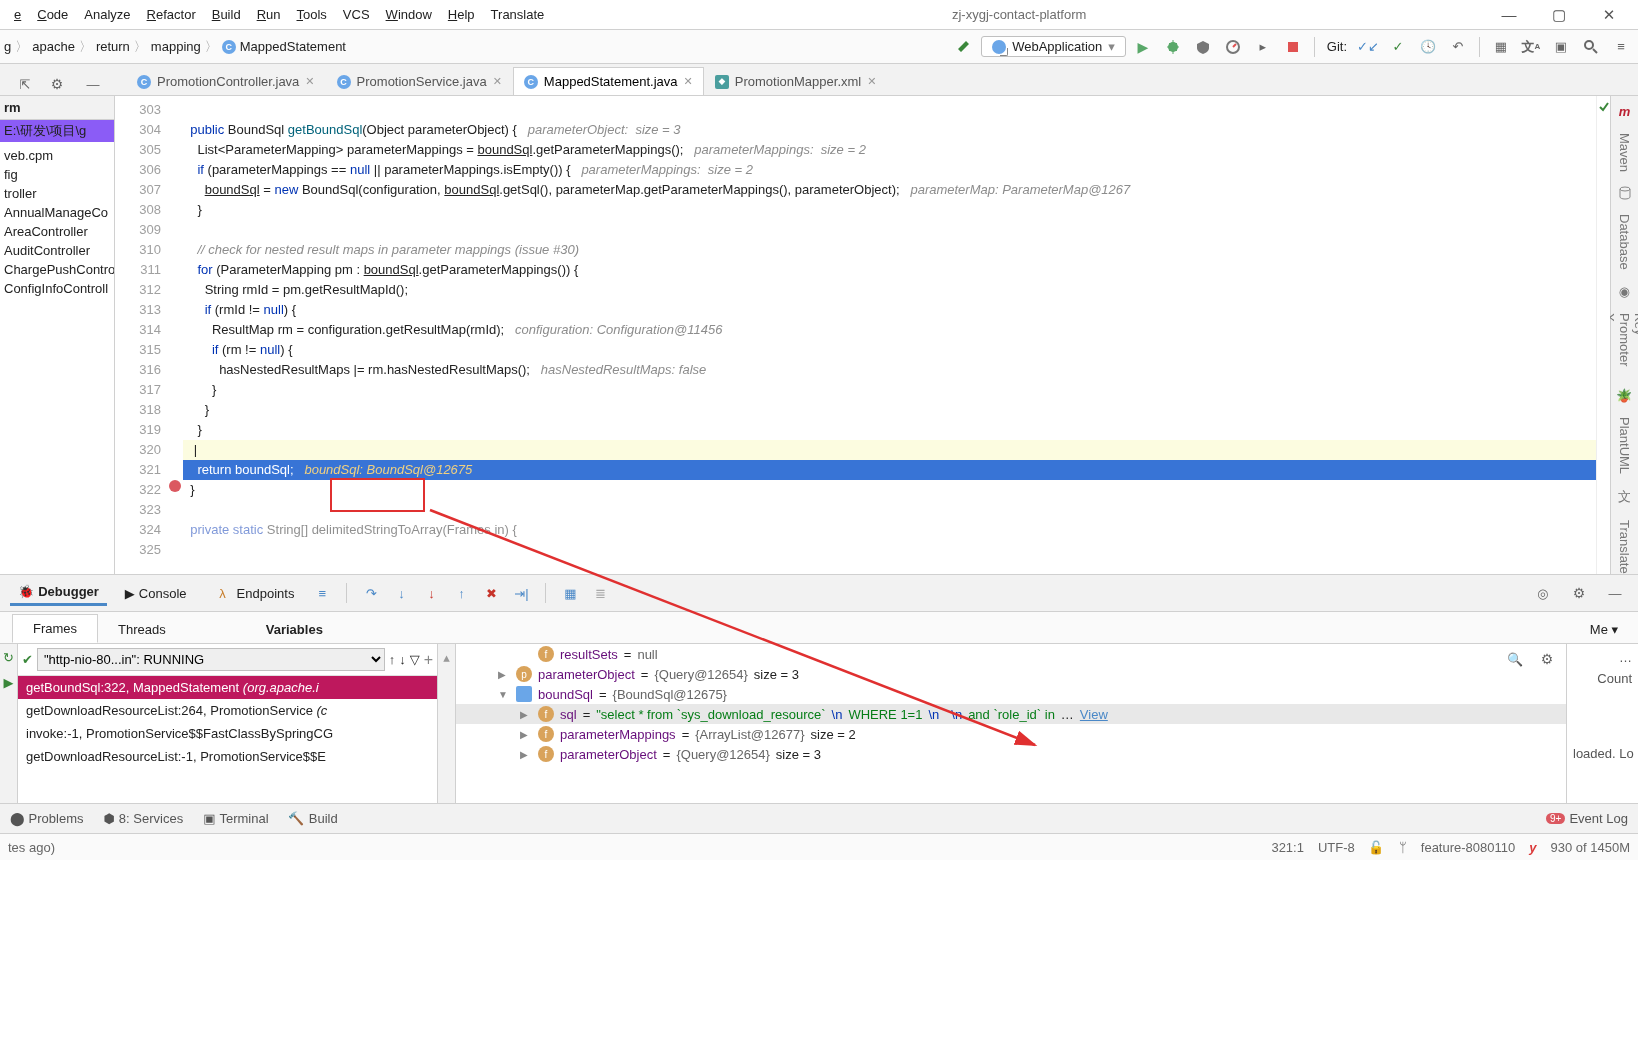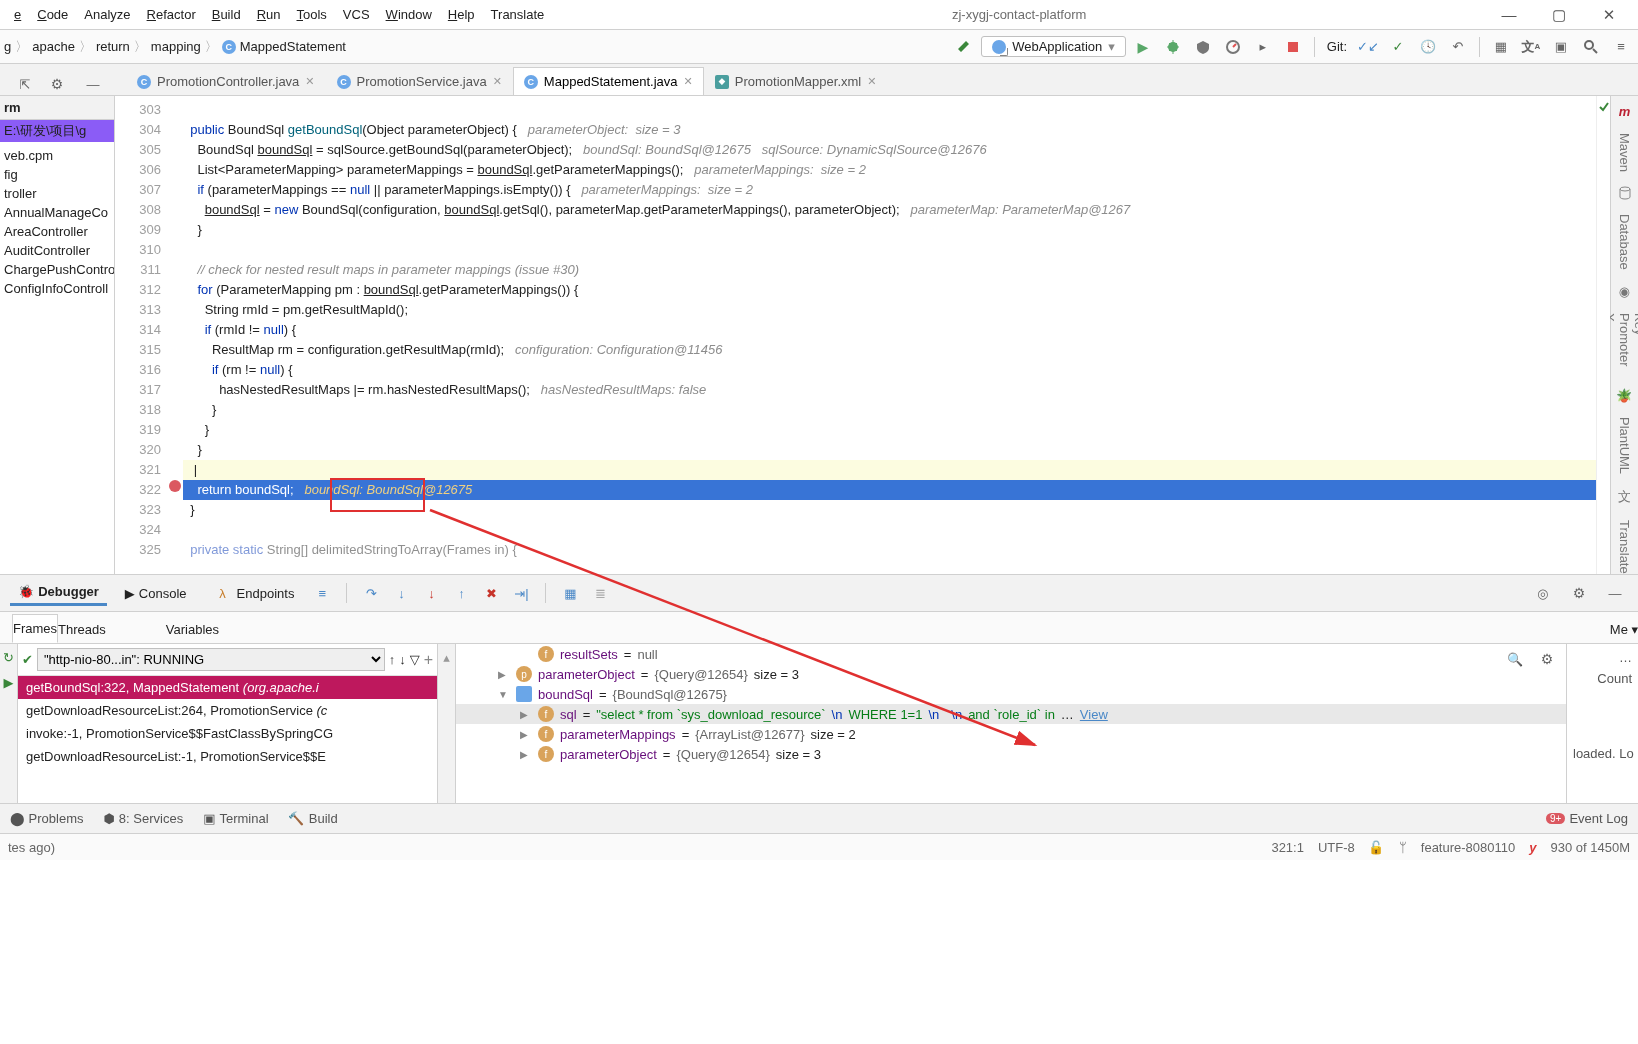--- a/index.html
+++ b/index.html
@@ -47,21 +47,21 @@
   .red-box{position:absolute;border:2px solid #e03030;}
   .arrow{position:absolute;pointer-events:none;}
   .right-strip { width:28px; background:#f2f2f2; border-left:1px solid #d0d0d0; display:flex; flex-direction:column; align-items:center; gap:14px; padding-top:8px; color:#777; font-size:11px;}
   .right-strip .vlab { writing-mode:vertical-rl; }
   .debug-toolbar{ height:38px; border-top:1px solid #d0d0d0; border-bottom:1px solid #d0d0d0; background:#f2f2f2; display:flex; align-items:center; padding:0 10px; gap:10px;}
   .dbg-tab{padding:4px 8px; display:flex; gap:4px; align-items:center;}
   .dbg-tab.active{border-bottom:3px solid #4a88c7; font-weight:600;}
   .dbg-ico{width:20px;height:20px;display:flex;align-items:center;justify-content:center;color:#4a88c7;}
   .dbg-ico.orange{color:#c77d2a;}
   .debug-tabs2{height:32px;border-bottom:1px solid #d0d0d0;display:flex;align-items:flex-end;background:#fafafa;padding-left:12px;}
-  .dt2{padding:6px 0;}
+  .dt2{padding:6px 20px;}
   .dt2.active{background:#fff;border:1px solid #d0d0d0;border-bottom:1px solid #fff;}
   .debug-body{display:flex;height:160px;border-bottom:1px solid #d0d0d0;}
   .frames{width:420px;border-right:1px solid #d0d0d0;display:flex;flex-direction:column;}
   .frames .fbar{display:flex;align-items:center;padding:4px;gap:4px;border-bottom:1px solid #e0e0e0;}
   .frames select{flex:1;padding:2px;border:1px solid #c0c0c0;}
   .frames .fitem{padding:4px 8px;white-space:nowrap;overflow:hidden;}
   .frames .fitem.sel{background:#be185d;color:#fff;}
   .frames .fitem .loc{font-style:italic;}
   .vars{flex:1;display:flex;flex-direction:column;position:relative;}
   .vars .vlist{flex:1;overflow:hidden;font-family:"JetBrains Mono",Consolas,monospace;font-size:13px;}
@@ -239,21 +239,20 @@
         <div>323</div>
         <div>324</div>
         <div>325</div>
       </div>
     <div style="width:14px;position:relative">
       <div style="position:absolute;top:384px;width:12px;height:12px;border-radius:50%;background:#db5860"></div>
     </div>
     <div class="code" id="code">
         <div class="ln"></div>
         <div class="ln">  <span class="kw">public</span> BoundSql <span class="fn">getBoundSql</span>(Object parameterObject) {   <span class="cmt">parameterObject:  size = 3</span></div>
-        <div class="ln">    BoundSql <u>boundSql</u> = <span>sqlSource</span>.getBoundSql(parameterObject);   <span class="cmt">boundSql: BoundSql@12675   sqlSource: DynamicSqlSource@12676</span></div>
         <div class="ln">    List&lt;ParameterMapping&gt; parameterMappings = <u>boundSql</u>.getParameterMappings();   <span class="cmt">parameterMappings:  size = 2</span></div>
         <div class="ln">    <span class="kw">if</span> (parameterMappings == <span class="kw">null</span> || parameterMappings.isEmpty()) {   <span class="cmt">parameterMappings:  size = 2</span></div>
         <div class="ln">      <u>boundSql</u> = <span class="kw">new</span> BoundSql(<span>configuration</span>, <u>boundSql</u>.getSql(), <span>parameterMap</span>.getParameterMappings(), parameterObject);   <span class="cmt">parameterMap: ParameterMap@1267</span></div>
         <div class="ln">    }</div>
         <div class="ln"></div>
         <div class="ln">    <span class="cmt">// check for nested result maps in parameter mappings (issue #30)</span></div>
         <div class="ln">    <span class="kw">for</span> (ParameterMapping pm : <u>boundSql</u>.getParameterMappings()) {</div>
         <div class="ln">      String rmId = pm.getResultMapId();</div>
         <div class="ln">      <span class="kw">if</span> (rmId != <span class="kw">null</span>) {</div>
         <div class="ln">        ResultMap rm = <span>configuration</span>.getResultMap(rmId);   <span class="cmt">configuration: Configuration@11456</span></div>
@@ -316,21 +315,21 @@
   <div class="tb-spacer"></div>
   <span class="tool-ico">◎</span>
   <span class="tool-ico gear">⚙</span>
   <span class="tool-ico">—</span>
 </div>
 
 <div class="debug-tabs2">
   <div class="dt2 active">Frames</div>
   <div class="dt2">Threads</div>
   <div style="width:60px"></div>
-  <div class="dt2" style="flex:1;font-weight:normal;border:none">Variables</div>
+  <div class="dt2" style="flex:1;font-weight:bold;border:none">Variables</div>
   <div class="dt2"><span>Me</span> ▾</div>
 </div>
 
 <div class="debug-body">
   <div style="width:18px;background:#f2f2f2;border-right:1px solid #d0d0d0;display:flex;flex-direction:column;align-items:center;gap:10px;padding-top:6px">
     <span style="color:#3a873a">↻</span>
     <span style="color:#3a873a">▶</span>
   </div>
   <div class="frames">
     <div class="fbar">

